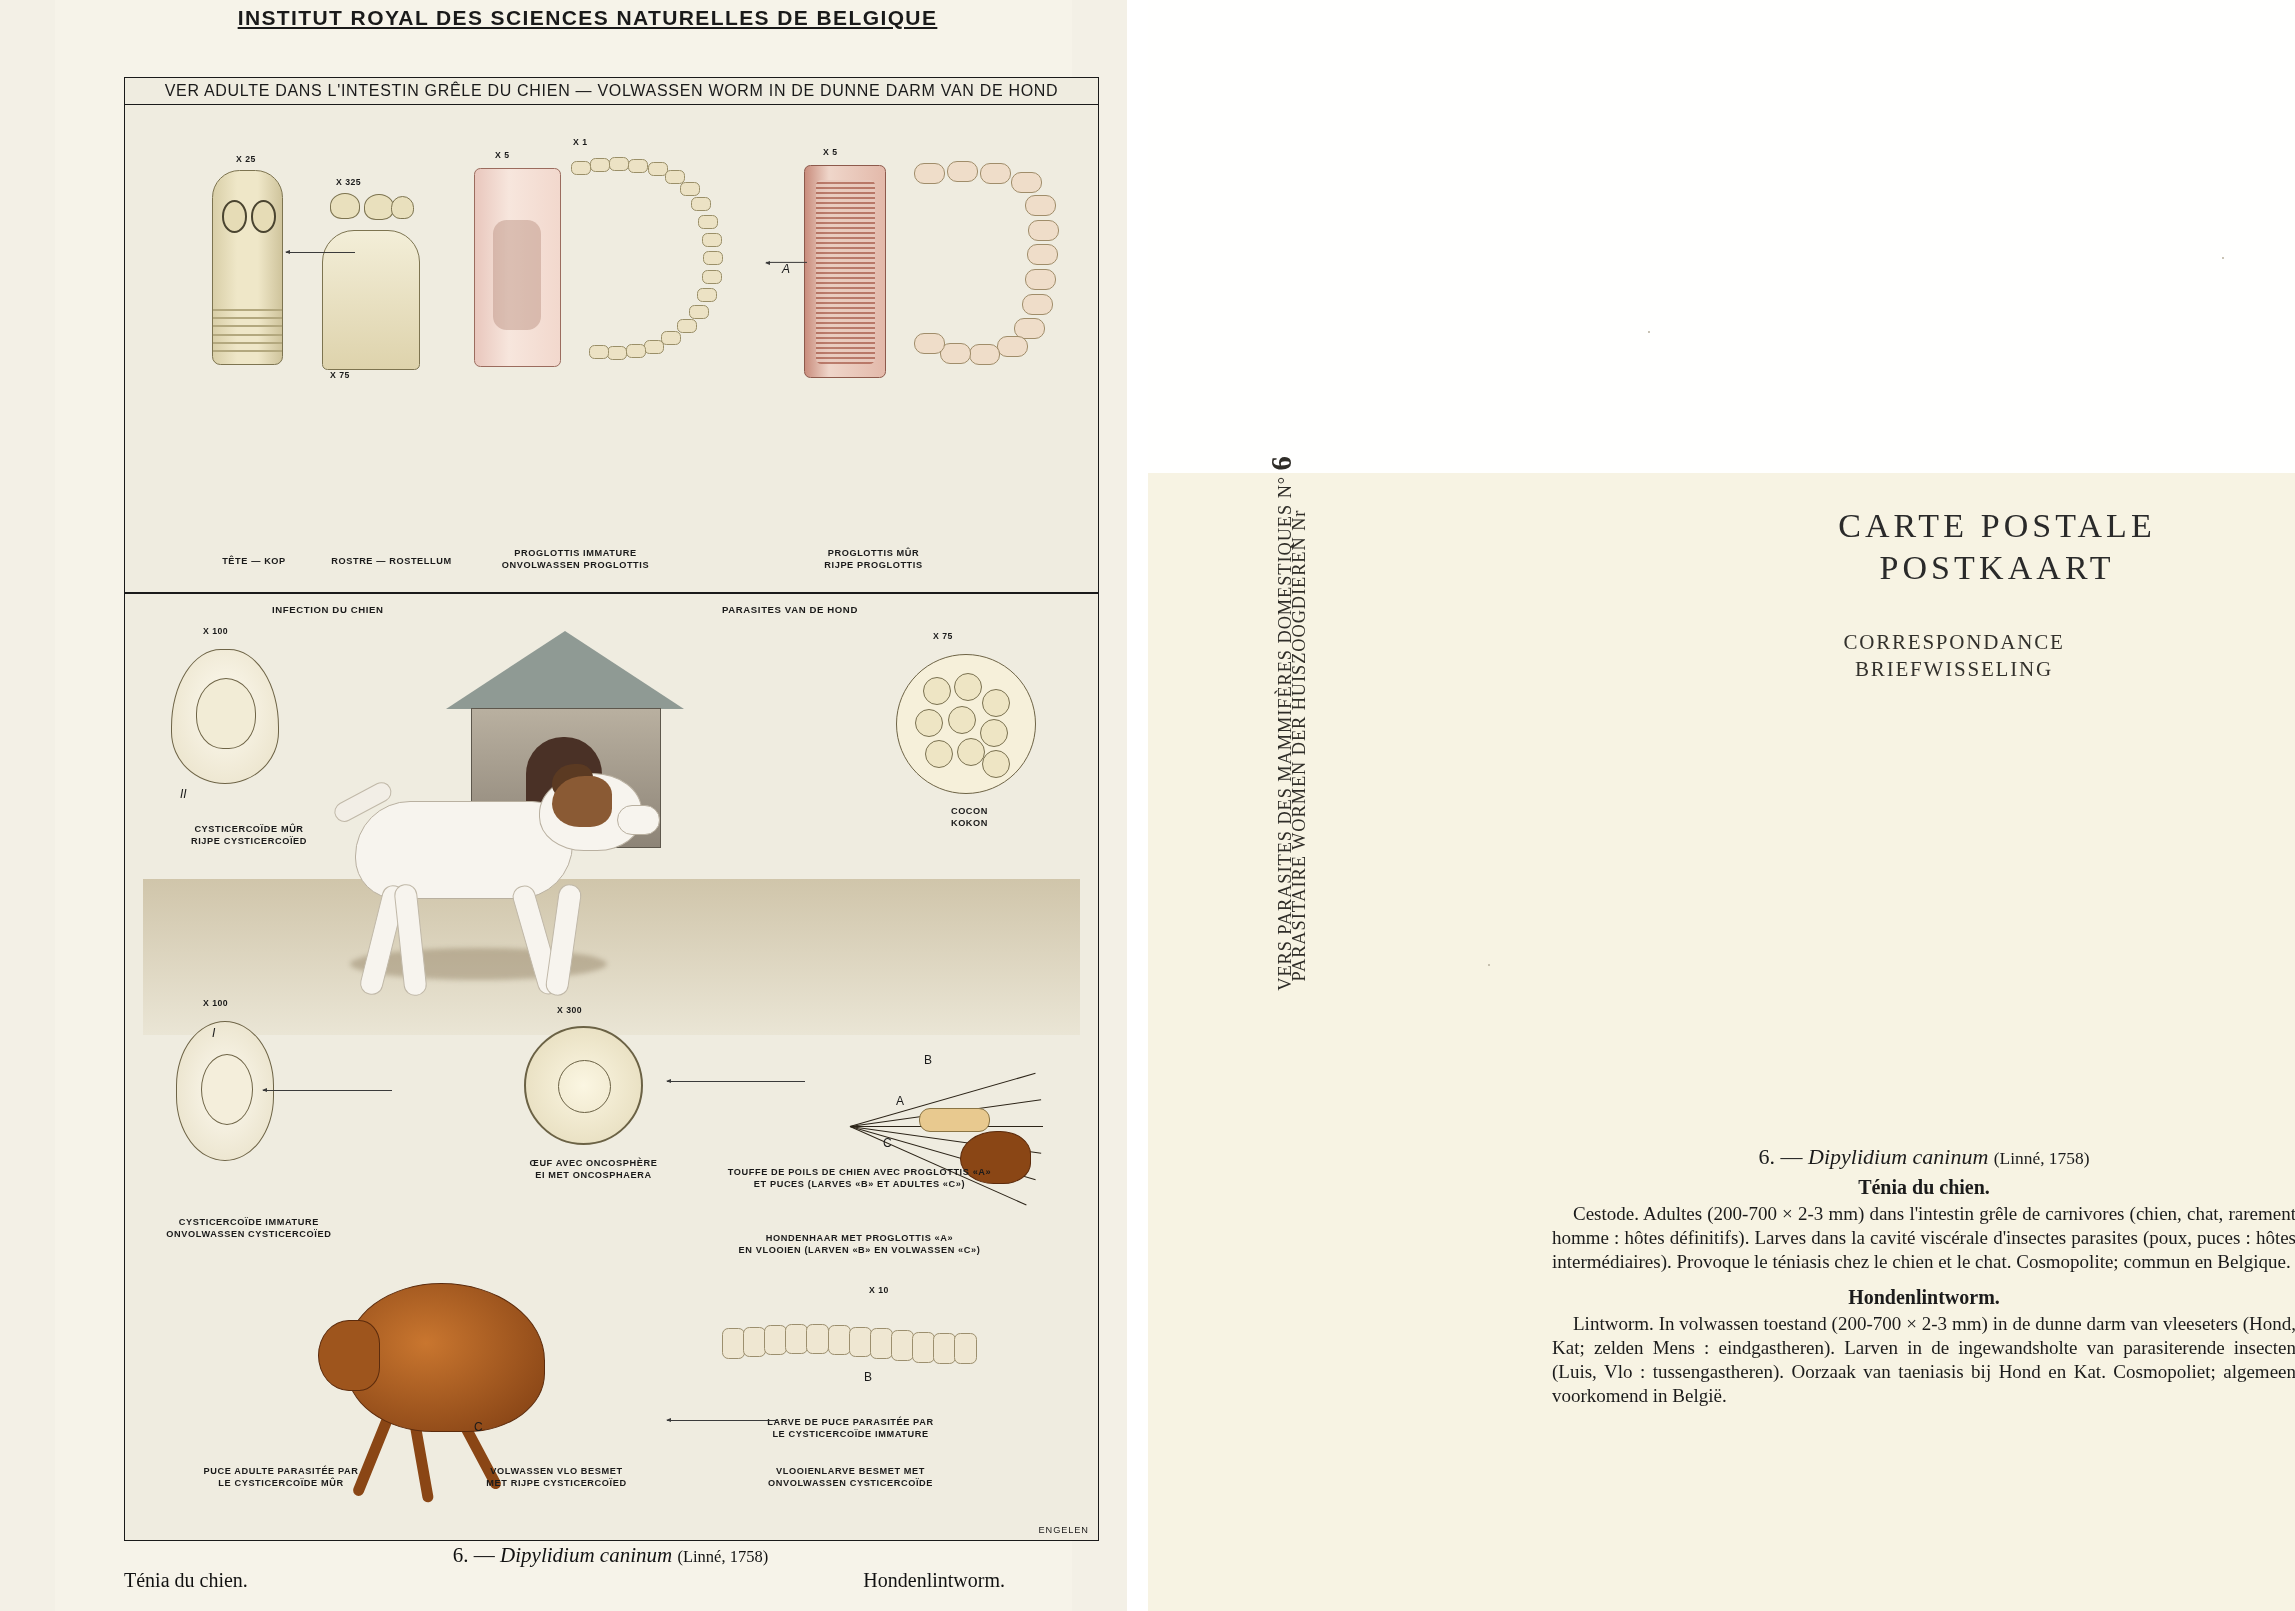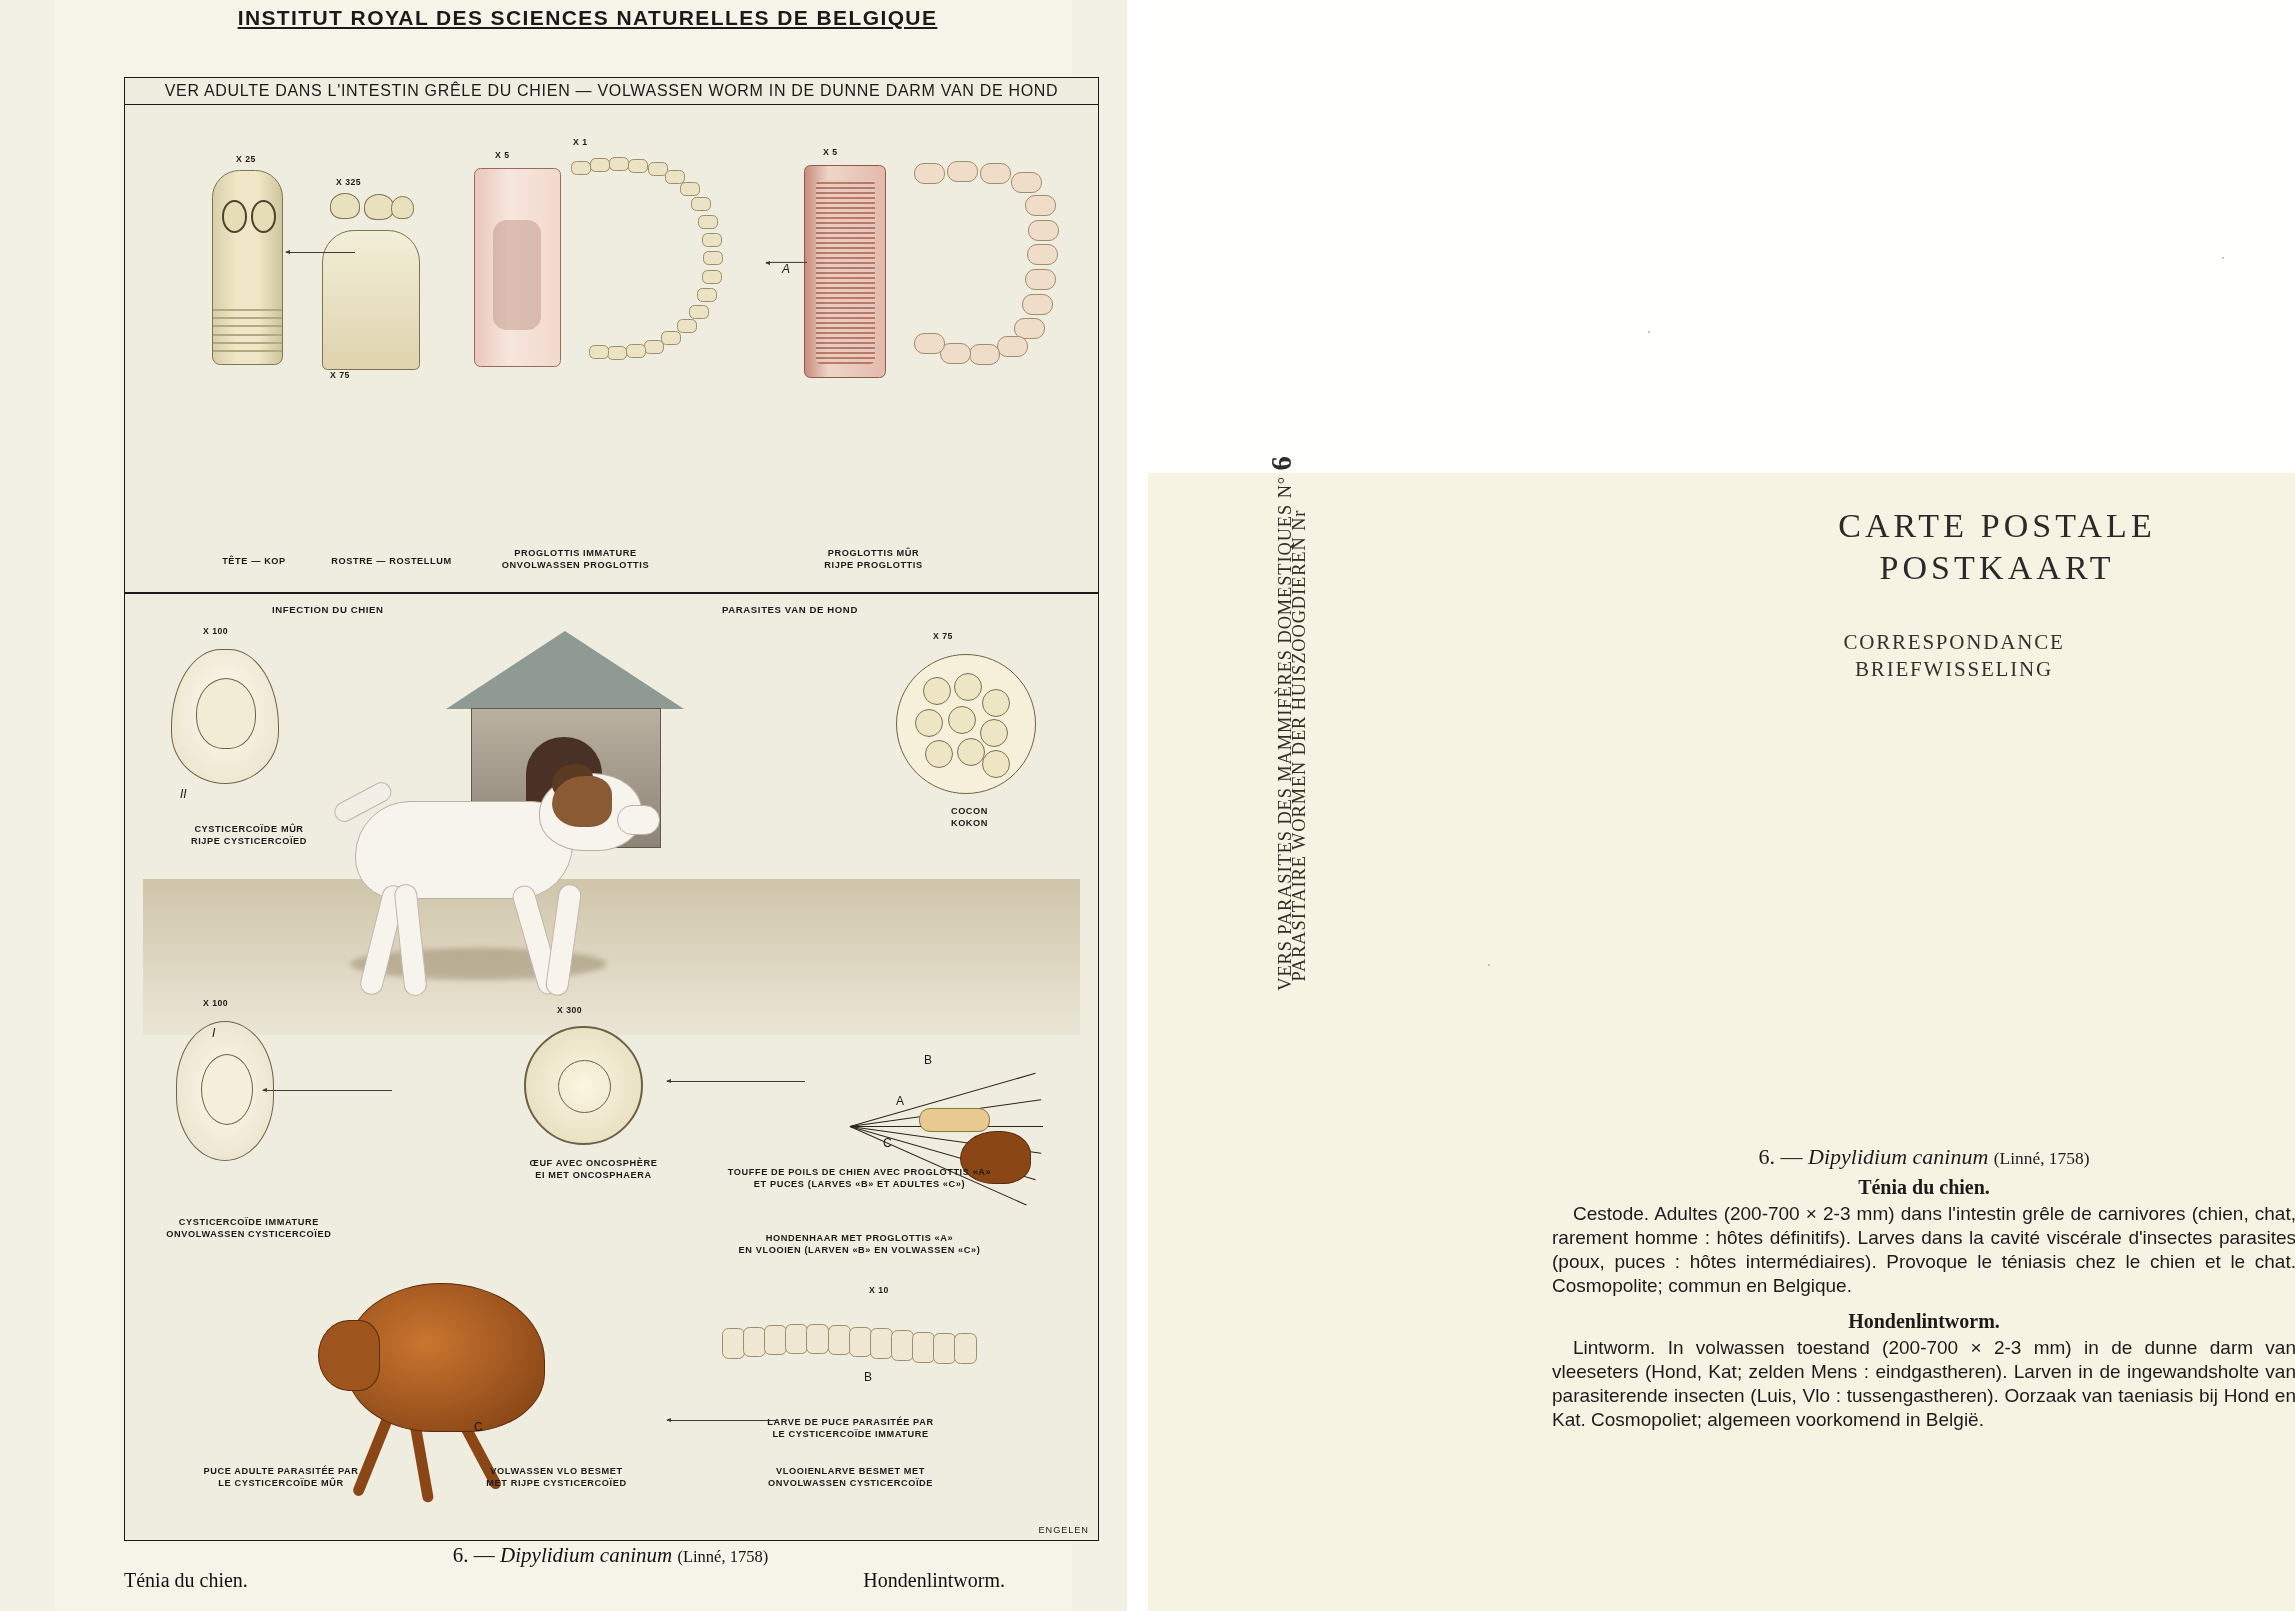--- a/index.html
+++ b/index.html
@@ -132,21 +132,21 @@
 
   .vert-left{position:absolute;left:-211px;top:707px;width:689px;transform:rotate(-90deg);transform-origin:center;
     font-family:"Liberation Serif",serif;font-size:18.4px;letter-spacing:0.9px;color:#2f2d28;text-align:center;white-space:nowrap;}
   .vert-left .big{font-size:28.5px;font-weight:bold;}
 
   .text-block{position:absolute;left:404px;top:1143px;width:744px;}
   .tb-head{font-family:"Liberation Serif",serif;font-size:22px;text-align:center;color:#1b1b1b;line-height:28.5px;}
   .tb-head em{font-style:italic;}
   .tb-head .sc{font-size:17.4px;}
   .tb-sub{font-family:"Liberation Serif",serif;font-weight:bold;font-size:20px;text-align:center;color:#1b1b1b;margin-top:3.7px;}
-  .tb-p{font-family:Liberation Sans, sans-serif;font-size:19px;line-height:24px;text-align:justify;color:#1b1b1b;margin-top:2.8px;text-indent:21px;}
+  .tb-p{font-family:Liberation Serif, serif;font-size:19px;line-height:24px;text-align:justify;color:#1b1b1b;margin-top:2.8px;text-indent:21px;}
   .tb-sub2{font-family:"Liberation Serif",serif;font-weight:bold;font-size:20px;text-align:center;color:#1b1b1b;margin-top:12px;}
 
   .speck{position:absolute;width:1.8px;height:1.8px;background:#b9b2a0;border-radius:50%;}
 </style>
 </head>
 <body>
 
 <div id="left-card">
   <div id="left-inner">
 

